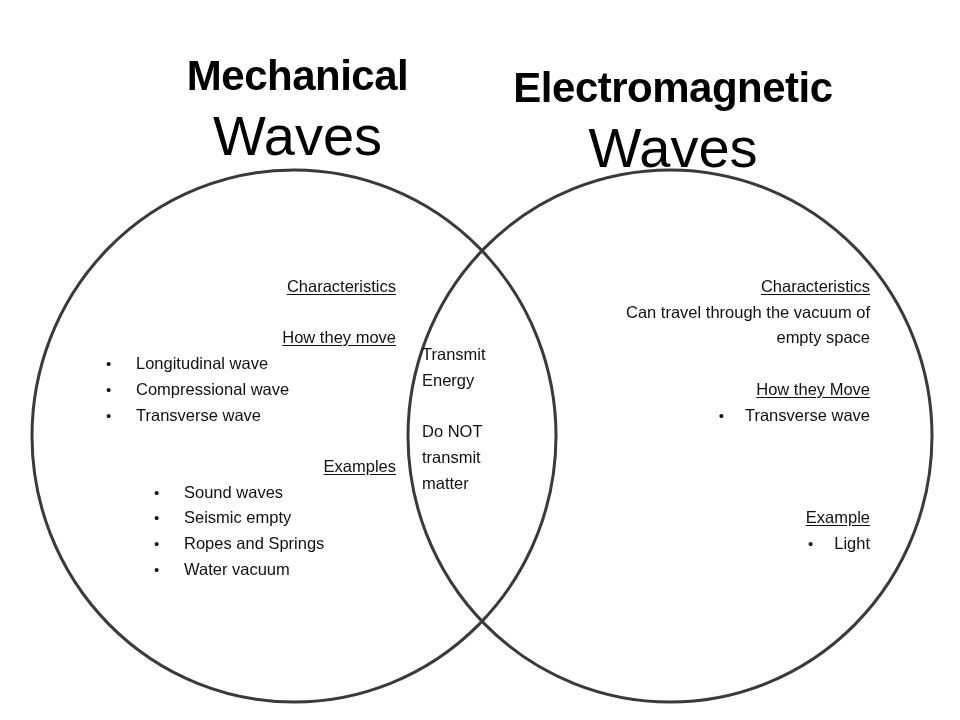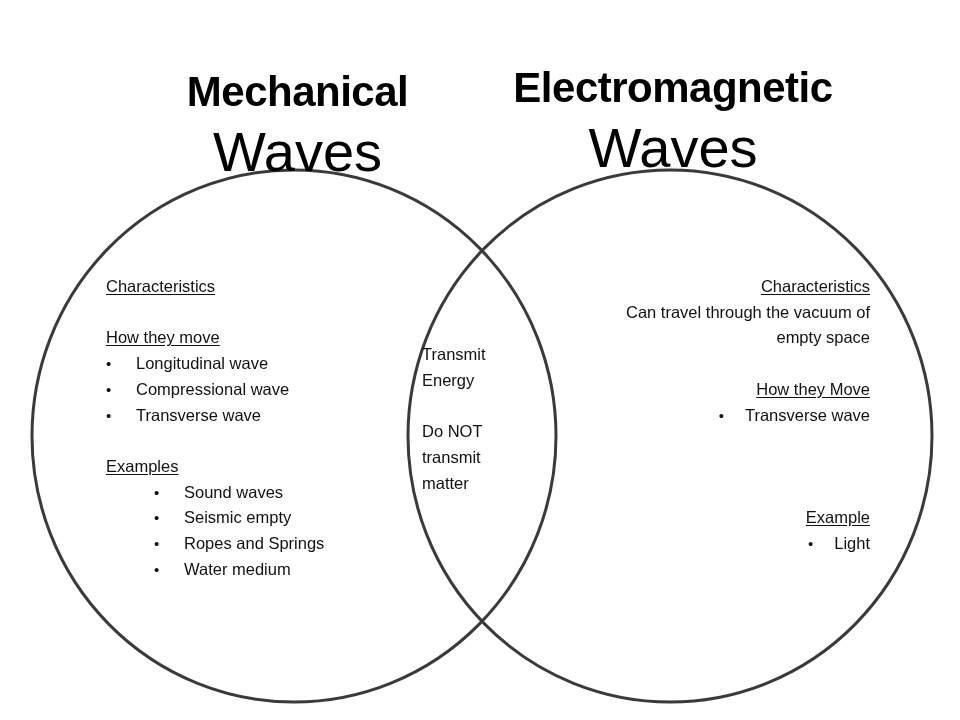--- a/index.html
+++ b/index.html
@@ -36,39 +36,39 @@
     }
     .title .reg {
       display: block;
       font-weight: normal;
       font-size: 56px;
     }
     #title-left {
       left: 150px;
       top: 52px;
       width: 295px;
-      margin-top: 16px;
     }
     #title-left .reg { margin-top: 4px; }
     #title-right {
       left: 478px;
       top: 64px;
       width: 390px;
     }
     #title-right .reg { margin-top: 4px; }
 
     .text-block {
       position: absolute;
       font-size: 16.5px;
       line-height: 25.7px;
       color: #111;
     }
     .heading {
       text-decoration: underline;
       text-underline-offset: 2px;
+      text-align: right;
     }
     .gap { height: 25.7px; }
     ul.bullets {
       list-style: none;
       margin: 0;
       padding: 0;
     }
     ul.bullets li {
       position: relative;
     }
@@ -139,21 +139,21 @@
     <li><span class="dot">•</span><span>Longitudinal wave</span></li>
     <li><span class="dot">•</span><span>Compressional wave</span></li>
     <li><span class="dot">•</span><span>Transverse wave</span></li>
   </ul>
   <div class="gap"></div>
   <div class="heading">Examples</div>
   <ul class="bullets ex">
     <li><span class="dot">•</span><span>Sound waves</span></li>
     <li><span class="dot">•</span><span>Seismic empty</span></li>
     <li><span class="dot">•</span><span>Ropes and Springs</span></li>
-    <li><span class="dot">•</span><span>Water medium</span></li>
+    <li><span class="dot">•</span><span>Water vacuum</span></li>
   </ul>
 </div>
 
 <div class="text-block" id="middle-block">
   <div>Transmit</div>
   <div>Energy</div>
   <div class="gap"></div>
   <div>Do NOT</div>
   <div>transmit</div>
   <div>matter</div>

